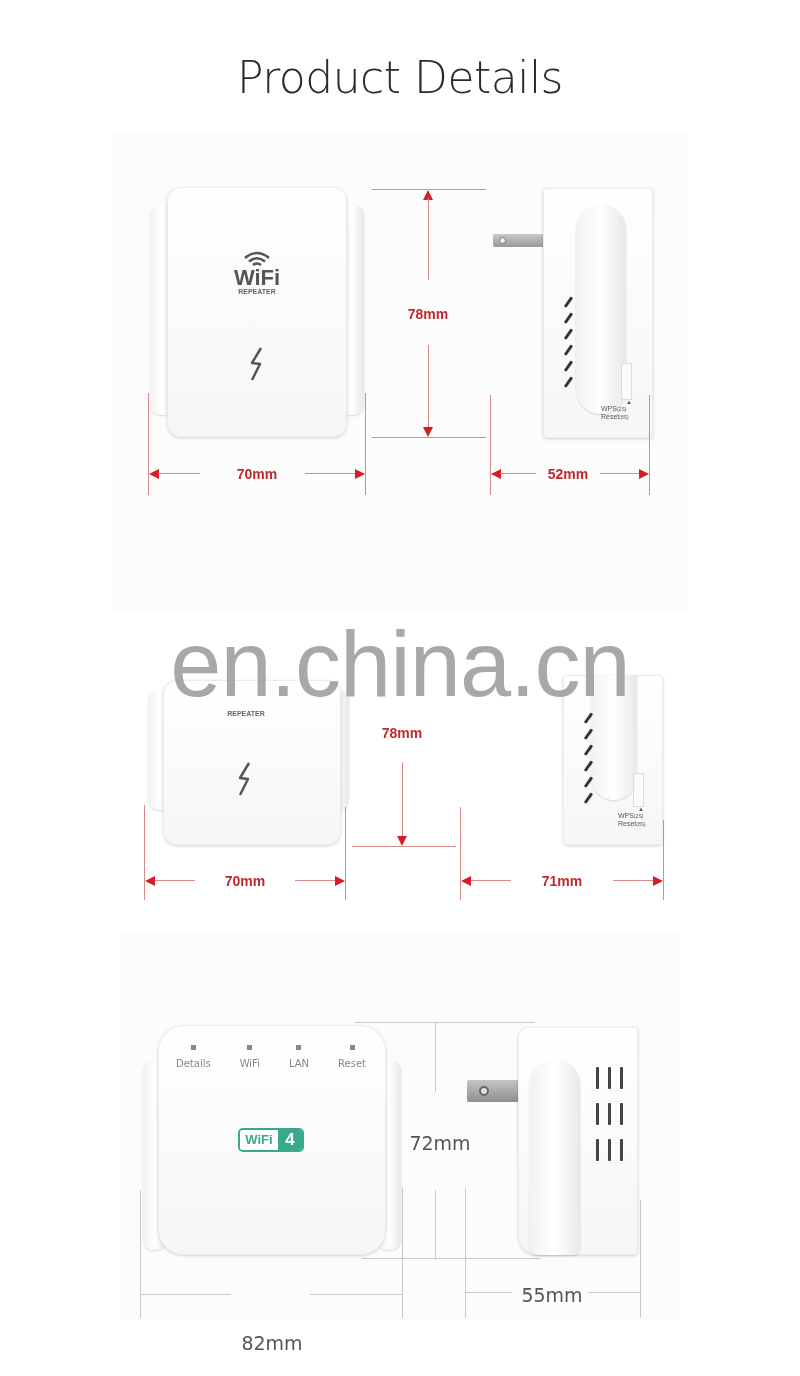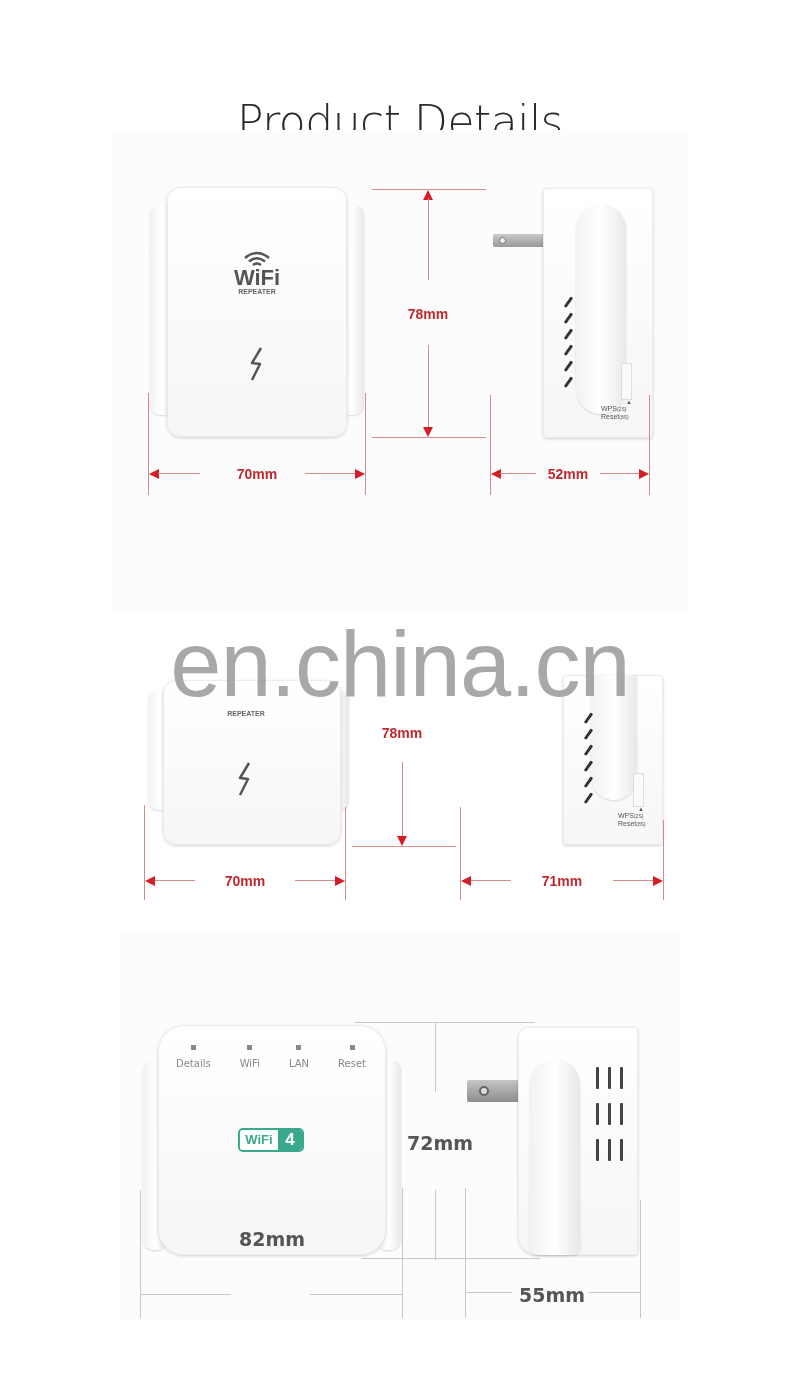--- a/index.html
+++ b/index.html
@@ -1,23 +1,23 @@
 <!DOCTYPE html>
 <html><head>
 <meta charset="utf-8">
 <style>
   html,body{margin:0;padding:0;background:#ffffff;}
   body{width:800px;height:1376px;position:relative;overflow:hidden;font-family:"Liberation Sans",sans-serif;}
   .abs{position:absolute;}
-  .title{left:0;top:52px;width:800px;text-align:center;font-size:44px;color:#2a2a2a;font-family:"DejaVu Sans",sans-serif;font-weight:300;letter-spacing:-0.5px;margin-top:44px;}
+  .title{left:0;top:52px;width:800px;text-align:center;font-size:44px;color:#2a2a2a;font-family:"DejaVu Sans",sans-serif;font-weight:300;letter-spacing:-0.5px;}
   .panel-bg{background:#fcfcfc;}
   .red-line{background:#d88a8a;}
   .red-text{color:#c0282e;font-size:14px;font-weight:bold;font-family:"Liberation Sans",sans-serif;}
   .gray-line{background:#c8c8c8;}
-  .gray-text{color:#555;font-size:19px;font-family:"DejaVu Sans",sans-serif;font-weight:700;}
+  .gray-text{color:#555;font-size:19px;font-family:"DejaVu Sans",sans-serif;font-weight:400;}
   .arrow-l{width:0;height:0;border-top:5px solid transparent;border-bottom:5px solid transparent;border-right:10px solid #d61c24;}
   .arrow-r{width:0;height:0;border-top:5px solid transparent;border-bottom:5px solid transparent;border-left:10px solid #d61c24;}
   .arrow-u{width:0;height:0;border-left:5px solid transparent;border-right:5px solid transparent;border-bottom:10px solid #d61c24;}
   .arrow-d{width:0;height:0;border-left:5px solid transparent;border-right:5px solid transparent;border-top:10px solid #d61c24;}
   .device{background:linear-gradient(180deg,#ffffff 0%,#f6f6f6 100%);border-radius:14px;box-shadow:0 1px 3px rgba(0,0,0,0.18), inset 0 0 0 1px #ececec;}
   .antenna{background:linear-gradient(90deg,#f2f2f2,#ffffff,#e8e8e8);border-radius:10px;box-shadow:0 1px 2px rgba(0,0,0,0.15);}
   .watermark{left:0;top:612px;width:800px;text-align:center;font-size:92px;color:#9a9a9a;opacity:0.85;font-family:"Liberation Sans",sans-serif;letter-spacing:-1px;}
   .slash{width:2.5px;height:12px;background:#333;transform:rotate(35deg);border-radius:1px;}
   .vslot{width:3px;height:22px;background:#444;border-radius:1px;}
   .led{width:5px;height:5px;background:#888;}
@@ -182,19 +182,19 @@
 <div class="abs gray-line" style="left:355px;top:1022px;width:180px;height:1px;"></div>
 <div class="abs gray-line" style="left:435px;top:1022px;width:1px;height:70px;"></div>
 <div class="abs gray-text" style="left:405px;top:1132px;width:70px;text-align:center;">72mm</div>
 <div class="abs gray-line" style="left:435px;top:1190px;width:1px;height:70px;"></div>
 <div class="abs gray-line" style="left:362px;top:1258px;width:178px;height:1px;"></div>
 <div class="abs gray-line" style="left:402px;top:1188px;width:1px;height:130px;"></div>
 <div class="abs gray-line" style="left:465px;top:1188px;width:1px;height:130px;"></div>
 
 <div class="abs gray-line" style="left:140px;top:1190px;width:1px;height:128px;"></div>
 <div class="abs gray-line" style="left:141px;top:1294px;width:90px;height:1px;"></div>
-<div class="abs gray-text" style="left:232px;top:1228px;width:80px;text-align:center;">82mm</div>
+<div class="abs gray-text" style="left:232px;top:1332px;width:80px;text-align:center;">82mm</div>
 <div class="abs gray-line" style="left:310px;top:1294px;width:92px;height:1px;"></div>
 
 <div class="abs gray-line" style="left:466px;top:1292px;width:46px;height:1px;"></div>
 <div class="abs gray-text" style="left:512px;top:1284px;width:80px;text-align:center;">55mm</div>
 <div class="abs gray-line" style="left:588px;top:1292px;width:52px;height:1px;"></div>
 <div class="abs gray-line" style="left:640px;top:1200px;width:1px;height:118px;"></div>
 
 </body></html>

